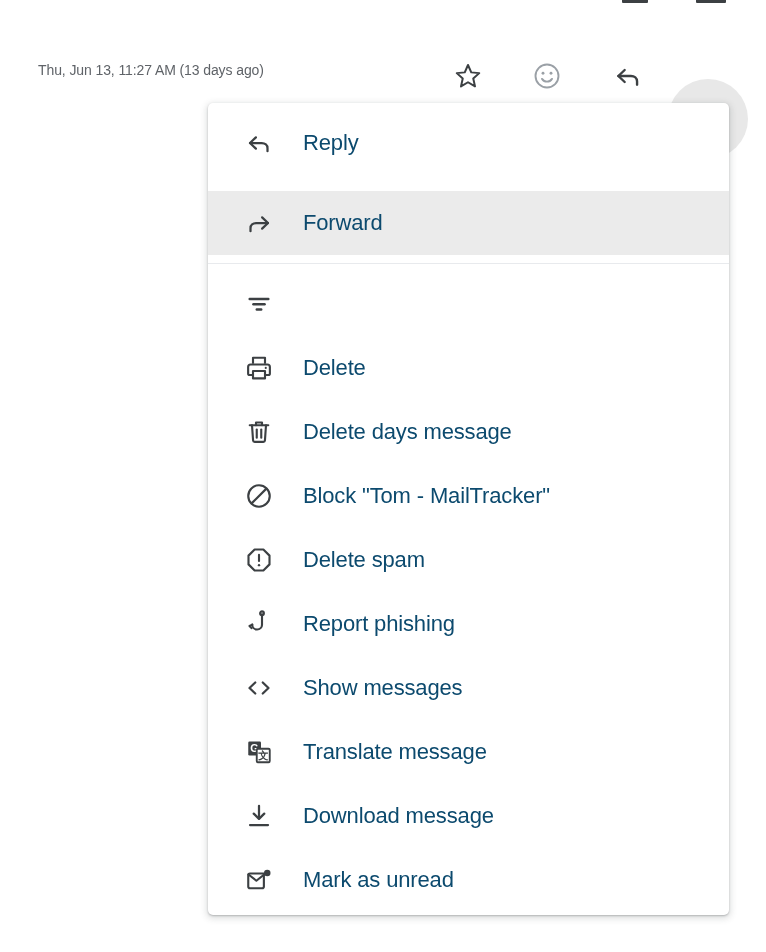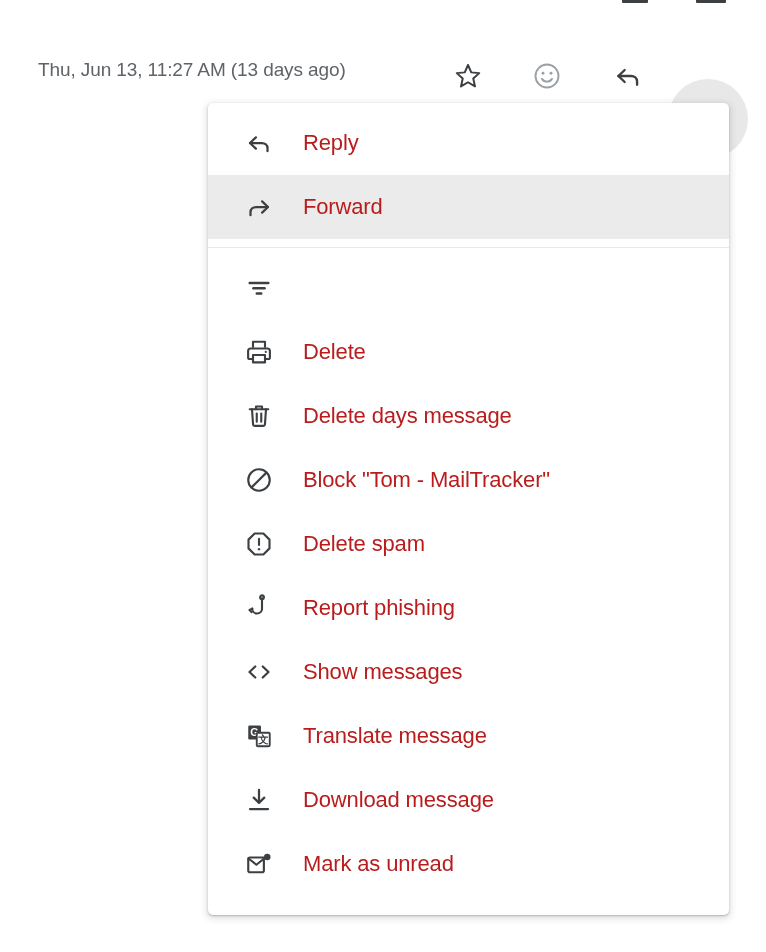--- a/index.html
+++ b/index.html
@@ -38,21 +38,21 @@
     left: 0;
     top: 44px;
     width: 766px;
     height: 62px;
   }
 
   #message-timestamp {
     position: absolute;
     left: 38px;
     top: 12px;
-    font-size: 19px;
+    font-size: 14px;
     color: #5f6368;
     letter-spacing: -0.1px;
     white-space: nowrap;
     line-height: 28px;
   }
 
   .header-icon-btn {
     position: absolute;
     top: 8px;
     width: 48px;
@@ -107,37 +107,37 @@
     align-items: center;
     height: 64px;
     padding: 0 16px 0 34px;
     cursor: pointer;
     background: transparent;
     border: none;
     width: 100%;
     text-align: left;
   }
 
-  .menu-item.is-highlighted { background: #ebebeb; }
+  .menu-item.is-highlighted { background: #ebebeb; margin-top: 16px; }
 
   .menu-item-icon {
     width: 34px;
     min-width: 34px;
     height: 34px;
     display: flex;
     align-items: center;
     justify-content: center;
     margin-right: 27px;
   }
 
   .menu-item-icon svg { display: block; }
 
   .menu-item-label {
     font-size: 22px;
-    color: #b91c1c;
+    color: #0c4a6e;
     line-height: 30px;
     letter-spacing: -0.15px;
     white-space: nowrap;
   }
 
   
   #body-fragment {
     position: absolute;
     left: -10px;
     top: 348px;

